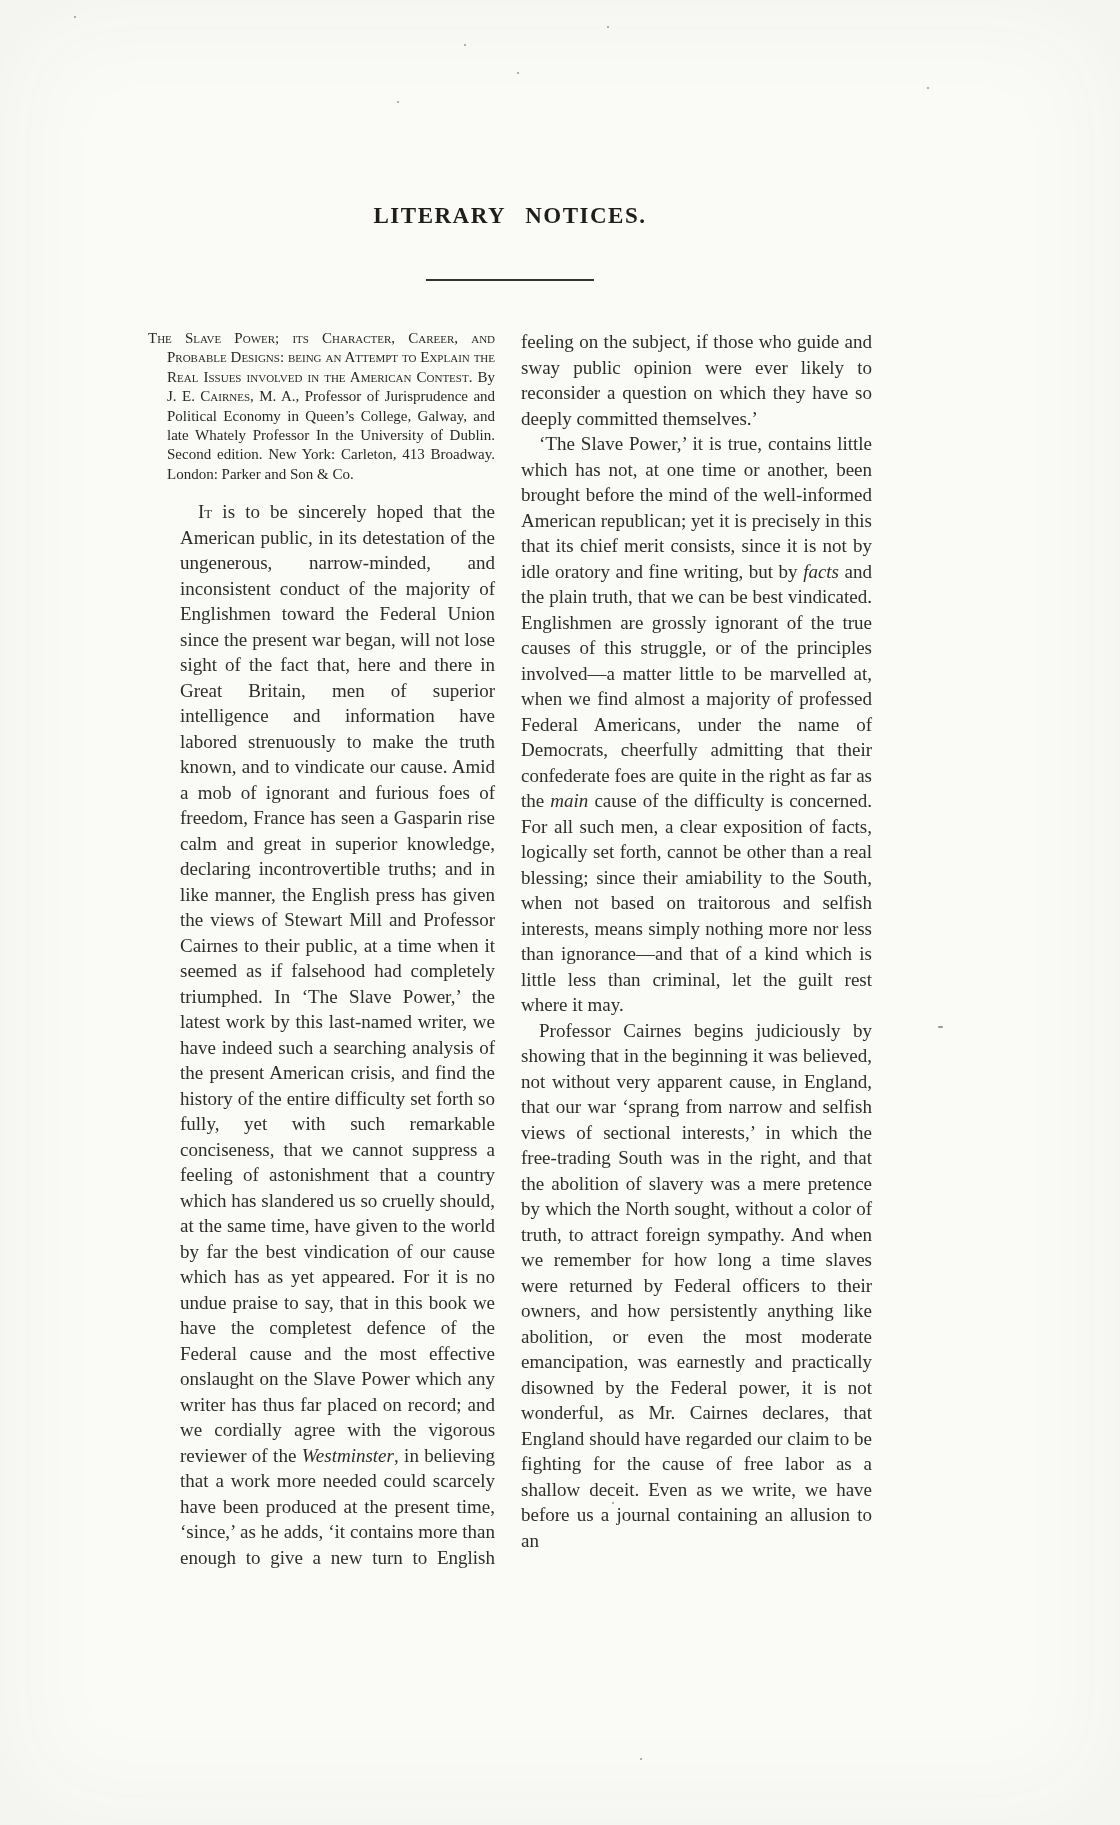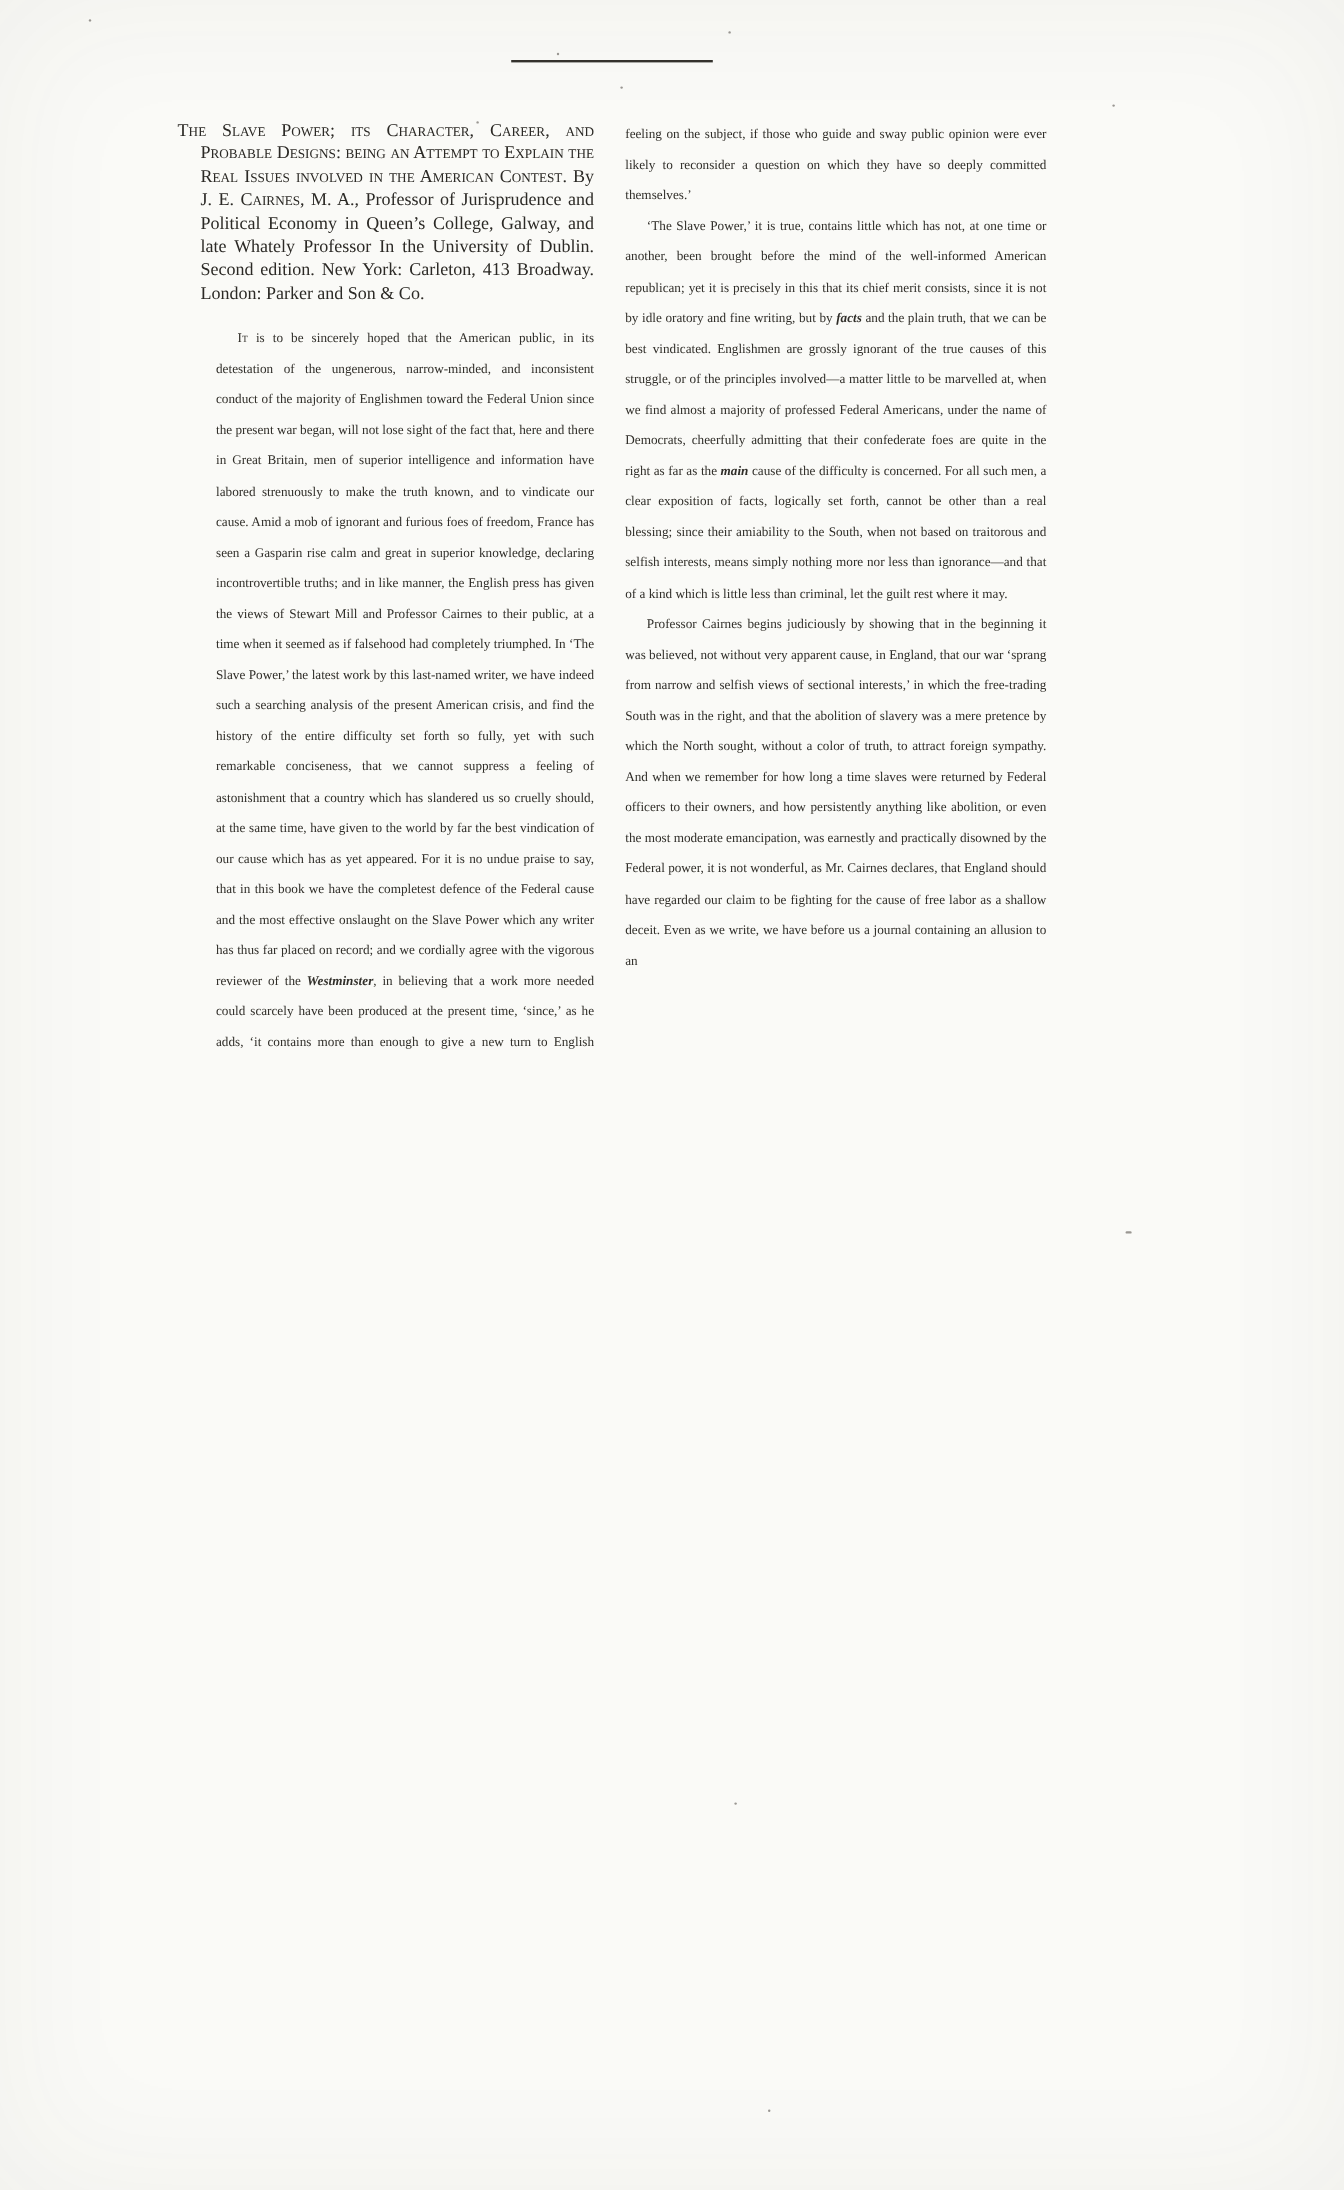--- a/index.html
+++ b/index.html
@@ -52,30 +52,30 @@
     margin: 0;
     font-size: 15px;
     line-height: 19.4px;
     text-align: justify;
     padding-left: 19px;
     text-indent: -19px;
     color: #2b2925;
   }
   .body-par {
     margin: 0;
-    font-size: 11px;
+    font-size: 19px;
     line-height: 25.5px;
     text-align: justify;
     color: #302e29;
   }
   .body-par.first { margin-top: 15px; margin-left: 32px; }
   .body-par.indent { text-indent: 18px; }
   .body-par.continues { text-align-last: justify; }
   .sc { font-variant: small-caps; }
-  .it { font-style: italic; font-weight: bold; }
+  .it { font-style: italic; }
   .speck {
     position: absolute;
     background: #4a463f;
     border-radius: 50%;
     opacity: 0.55;
   }
   .speck.dash { border-radius: 1px; }
 </style>
 </head>
 <body>
@@ -87,20 +87,21 @@
   <div class="speck" style="left:464px; top:44px; width:2px; height:2px;"></div>
   <div class="speck" style="left:517px; top:72px; width:2px; height:2px;"></div>
   <div class="speck" style="left:397px; top:101px; width:2px; height:2px;"></div>
   <div class="speck" style="left:927px; top:87px; width:2px; height:2px;"></div>
   <div class="speck dash" style="left:938px; top:1026px; width:5px; height:2px;"></div>
   <div class="speck" style="left:612px; top:1502px; width:2px; height:2px;"></div>
   <div class="speck" style="left:640px; top:1758px; width:2px; height:2px;"></div>
 
   <div class="content">
 
+    <h1 class="page-title">LITERARY NOTICES.</h1>
 
     <hr class="section-divider">
 
     <div class="columns">
 
       <div class="col-left">
         <p class="citation"><span class="sc">The Slave Power; its Character, Career, and Probable Designs: being an Attempt to Explain the Real Issues involved in the American Contest. </span><span>By J. E. </span><span class="sc">Cairnes</span><span>, M. A., Professor of Jurisprudence and Political Economy in Queen’s College, Galway, and late Whately Professor In the University of Dublin. Second edition. New York: Carleton, 413 Broadway. London: Parker and Son &amp; Co.</span></p>
         <p class="body-par first indent continues"><span class="sc">It</span><span> is to be sincerely hoped that the American public, in its detestation of the ungenerous, narrow-minded, and inconsistent conduct of the majority of Englishmen toward the Federal Union since the present war began, will not lose sight of the fact that, here and there in Great Britain, men of superior intelligence and information have labored strenuously to make the truth known, and to vindicate our cause. Amid a mob of ignorant and furious foes of freedom, France has seen a Gasparin rise calm and great in superior knowledge, declaring incontrovertible truths; and in like manner, the English press has given the views of Stewart Mill and Professor Cairnes to their public, at a time when it seemed as if falsehood had completely triumphed. In ‘The Slave Power,’ the latest work by this last-named writer, we have indeed such a searching analysis of the present American crisis, and find the history of the entire difficulty set forth so fully, yet with such remarkable conciseness, that we cannot suppress a feeling of astonishment that a country which has slandered us so cruelly should, at the same time, have given to the world by far the best vindication of our cause which has as yet appeared. For it is no undue praise to say, that in this book we have the completest defence of the Federal cause and the most effective onslaught on the Slave Power which any writer has thus far placed on record; and we cordially agree with the vigorous reviewer of the </span><span class="it">Westminster</span><span>, in believing that a work more needed could scarcely have been produced at the present time, ‘since,’ as he adds, ‘it contains more than enough to give a new turn to English</span></p>
       </div>
 

